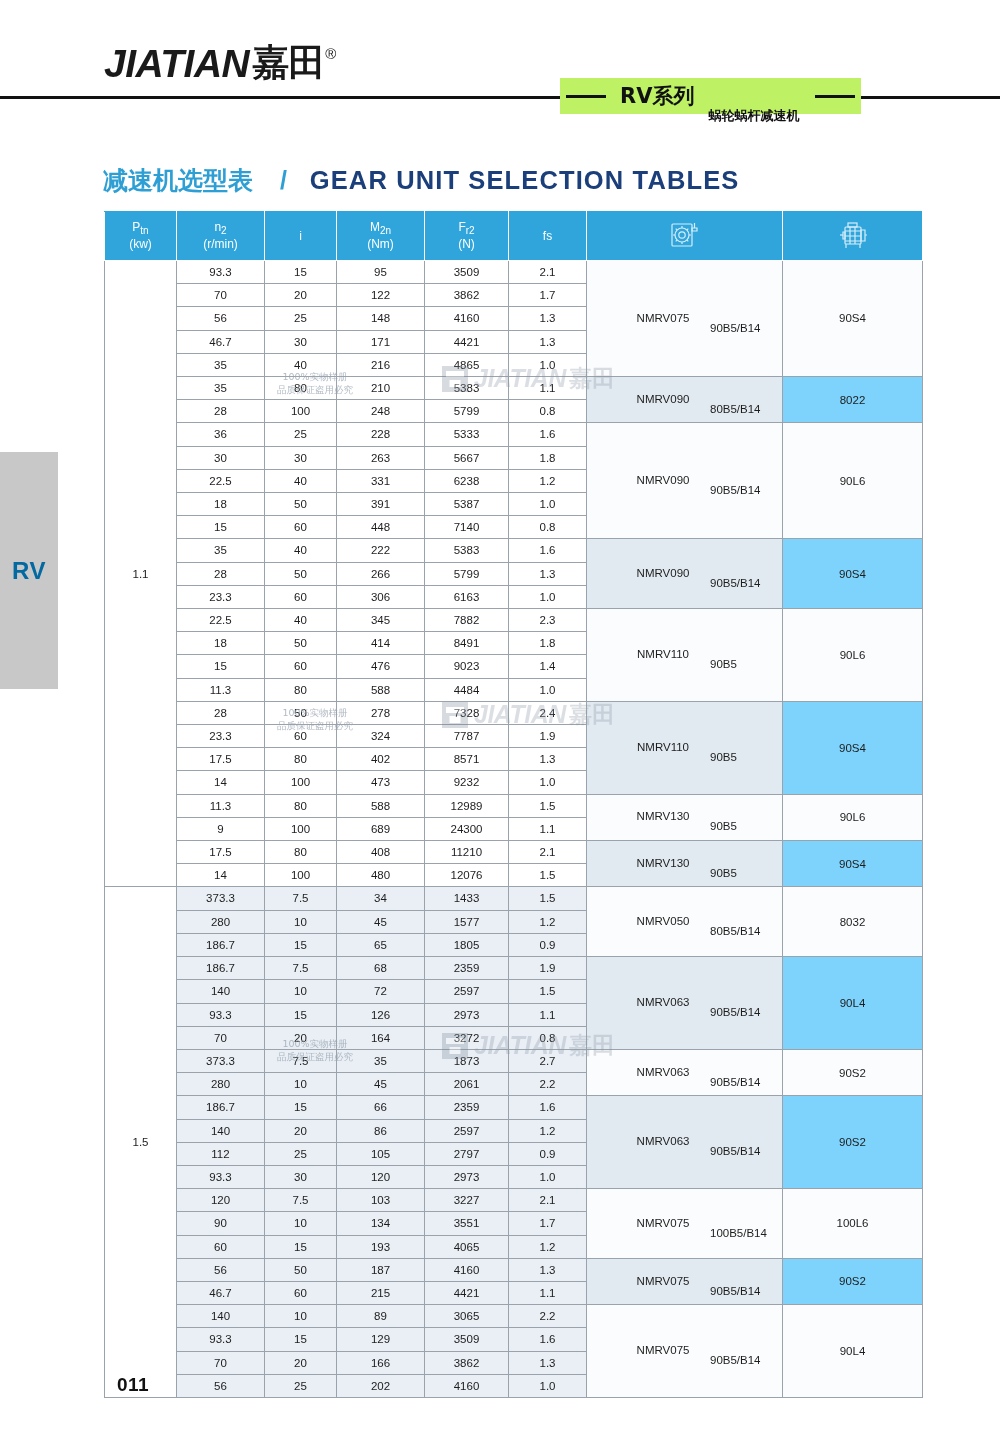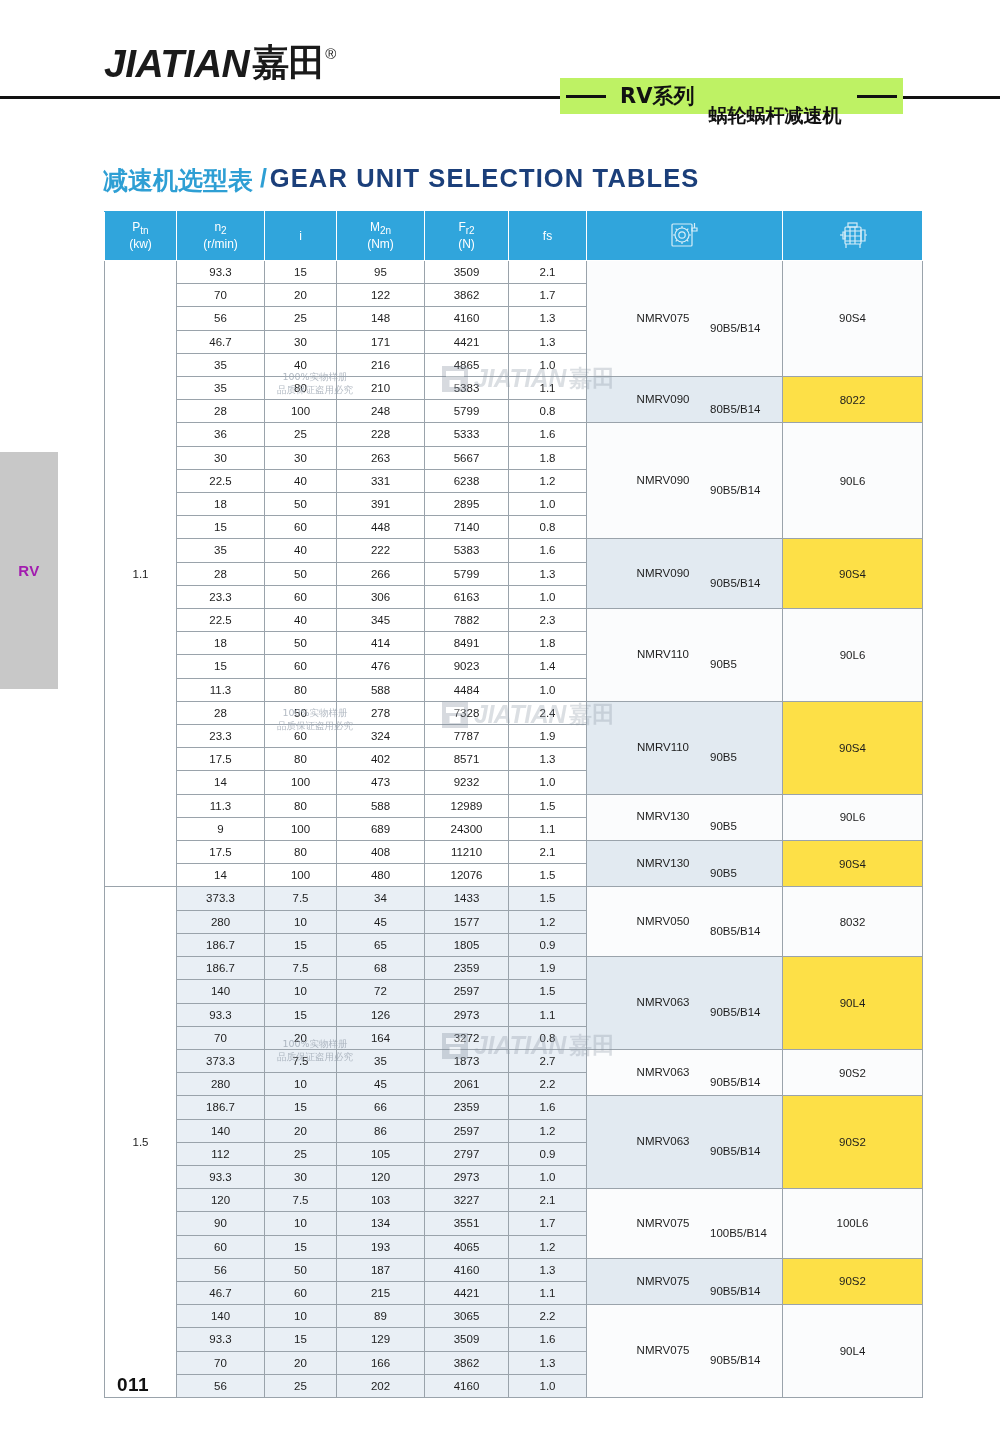--- a/index.html
+++ b/index.html
@@ -82,21 +82,21 @@
     font-weight: bold;
     font-size: 21px;
     color: #111;
     margin: 0 14px;
     letter-spacing: 0px;
     white-space: nowrap;
   }
   .ht-sub {
     font-family: "DejaVu Sans", sans-serif;
     font-weight: bold;
-    font-size: 19px;
+    font-size: 13px;
     color: #111;
     margin-right: 16px;
     white-space: nowrap;
     margin-top: 40px;
   }
 
   
   .side-tab {
     position: absolute;
     left: 0;
@@ -104,33 +104,34 @@
     width: 58px;
     height: 237px;
     background: #c8c8c8;
     display: flex;
     align-items: center;
     justify-content: center;
   }
   .side-tab-label {
     font-family: "Liberation Sans", sans-serif;
     font-weight: bold;
-    font-size: 15px;
-    color: #a21caf;
+    font-size: 24px;
+    color: #0369a1;
     letter-spacing: 0.5px;
   }
 
   
   .section-title {
     position: absolute;
     left: 103px;
     top: 164px;
     display: flex;
-    align-items: flex-start;
+    align-items: center;
     white-space: nowrap;
+    gap: 20px;
   }
   .st-cn {
     font-family: "DejaVu Sans", sans-serif;
     font-weight: bold;
     font-size: 25px;
     color: #2e9fd4;
     letter-spacing: 0px;
   }
   .st-slash {
     font-family: "Liberation Sans", sans-serif;
@@ -219,21 +220,21 @@
     padding-left: 42px;
     line-height: 1.2;
   }
   .unit-model { min-width: 68px; }
   .unit-flange { margin-left: 13px; margin-top: 20px; }
   td.motcell {
     font-size: 12.5px;
     background: #fbfcfd;
     border-left-color: #9aa3ab;
   }
-  td.motcell.shade { background: #fde047; }
+  td.motcell.shade { background: #7dd3fc; }
 
   
   .wm {
     position: absolute;
     display: flex;
     align-items: center;
     opacity: 0.30;
     pointer-events: none;
     z-index: 2;
     user-select: none;
@@ -485,21 +486,21 @@
           <td class="datacell">22.5</td>
           <td class="datacell">40</td>
           <td class="datacell">331</td>
           <td class="datacell">6238</td>
           <td class="datacell">1.2</td>
         </tr>
         <tr>
           <td class="datacell">18</td>
           <td class="datacell">50</td>
           <td class="datacell">391</td>
-          <td class="datacell">2895</td>
+          <td class="datacell">5387</td>
           <td class="datacell">1.0</td>
         </tr>
         <tr>
           <td class="datacell">15</td>
           <td class="datacell">60</td>
           <td class="datacell">448</td>
           <td class="datacell">7140</td>
           <td class="datacell">0.8</td>
         </tr>
         <tr>

